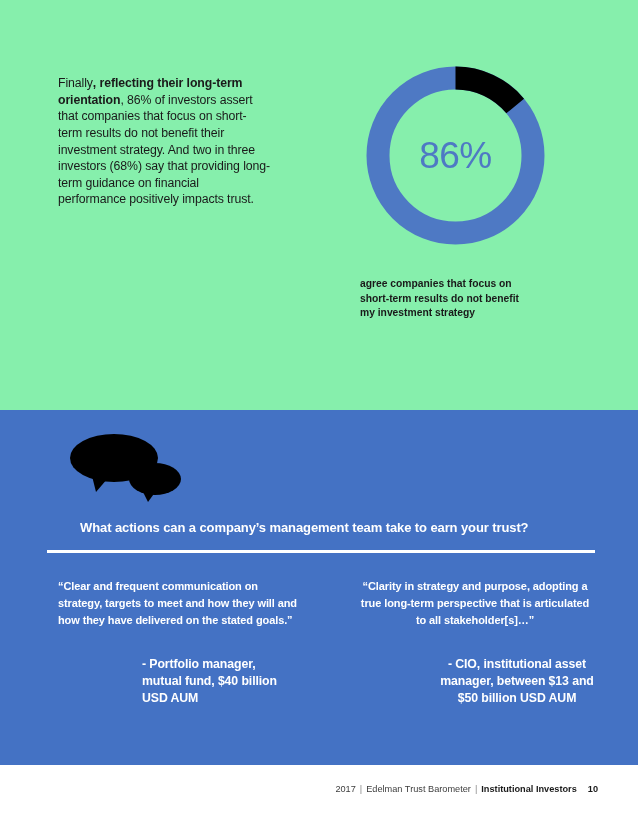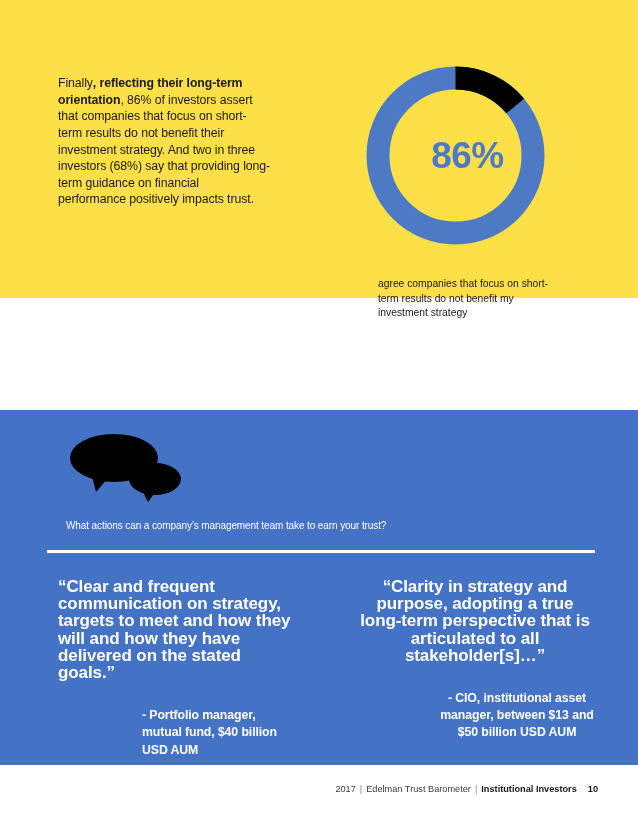--- a/index.html
+++ b/index.html
@@ -14,22 +14,22 @@
     overflow: hidden;
     position: relative;
   }
 
   
   .top-section {
     position: absolute;
     left: 0;
     top: 0;
     width: 638px;
-    height: 298px;
-    background: #fde047;
+    height: 410px;
+    background: #86efac;
   }
 
   .intro-paragraph {
     position: absolute;
     left: 58px;
     top: 63px;
     width: 212px;
     font-size: 12.3px;
     line-height: 16.6px;
     color: #1a1a1a;
@@ -47,40 +47,40 @@
     width: 185px;
     height: 185px;
   }
   .donut-svg {
     display: block;
     width: 185px;
     height: 185px;
   }
   .donut-center-label {
     position: absolute;
-    left: 12px;
+    left: 0;
     top: 0;
     width: 185px;
     height: 185px;
     display: flex;
     align-items: center;
     justify-content: center;
     font-size: 37px;
-    font-weight: bold;
+    font-weight: normal;
     color: #4e79c4;
     letter-spacing: -0.5px;
   }
 
   .donut-caption {
     position: absolute;
-    left: 378px;
+    left: 360px;
     top: 277px;
     width: 175px;
     font-size: 10.3px;
-    font-weight: normal;
+    font-weight: bold;
     line-height: 14.6px;
     color: #1a1a1a;
   }
 
   
   .blue-panel {
     position: absolute;
     left: 0;
     top: 410px;
     width: 638px;
@@ -91,25 +91,25 @@
   .speech-icon {
     position: absolute;
     left: 62px;
     top: 432px;
     width: 120px;
     height: 70px;
   }
 
   .question-heading {
     position: absolute;
-    left: 66px;
+    left: 80px;
     top: 520px;
     width: 540px;
-    font-size: 10px;
-    font-weight: normal;
+    font-size: 13px;
+    font-weight: bold;
     color: #ffffff;
     letter-spacing: -0.1px;
   }
 
   .divider {
     position: absolute;
     left: 47px;
     top: 550px;
     width: 548px;
     height: 3px;
@@ -119,21 +119,21 @@
   .quote-col {
     position: absolute;
     top: 578px;
     width: 240px;
     color: #ffffff;
   }
   .quote-col.left  { left: 58px; }
   .quote-col.right { left: 355px; text-align: center; }
 
   .quote-text {
-    font-size: 17px;
+    font-size: 11px;
     font-weight: bold;
     line-height: 17.2px;
     letter-spacing: -0.1px;
   }
   .quote-attrib {
     margin-top: 26px;
     margin-left: 84px;
     font-size: 12.3px;
     font-weight: bold;
     line-height: 17.2px;

